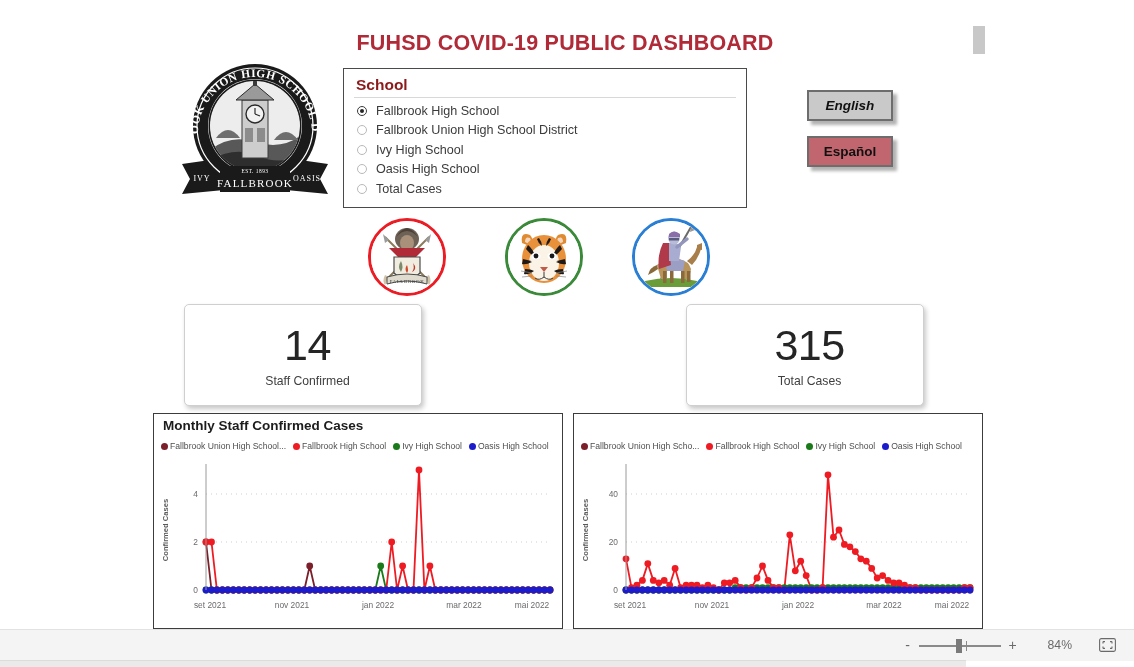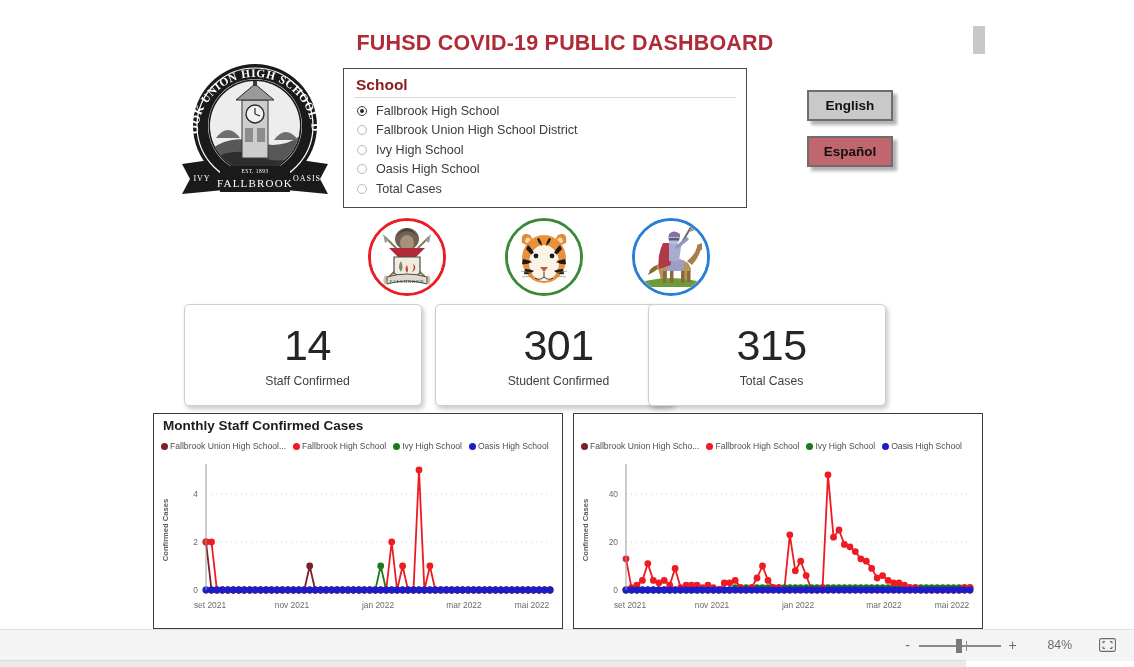--- a/index.html
+++ b/index.html
@@ -118,21 +118,21 @@
     box-sizing: border-box;
     display: flex;
     align-items: center;
     justify-content: center;
     font-size: 13.5px;
     font-weight: bold;
     color: #111111;
     box-shadow: 4px 4px 3px rgba(0,0,0,0.30);
     cursor: pointer;
   }
-  #btn-english { left: 807px; top: 66px; background: #c9c9c9; }
+  #btn-english { left: 807px; top: 66px; background: #c9c9c9; font-style: italic; }
   #btn-espanol { left: 807px; top: 112px; background: #c1666e; }
 
   
   .school-logo {
     position: absolute;
     width: 78px; height: 78px;
     border-radius: 50%;
     background: #ffffff;
     box-sizing: border-box;
     overflow: hidden;
@@ -152,21 +152,21 @@
     box-shadow: 2px 3px 5px rgba(0,0,0,0.22);
     box-sizing: border-box;
     display: flex;
     flex-direction: column;
     align-items: center;
     justify-content: center;
     padding-left: 9px;
   }
   #kpi-staff   { left: 184px; }
   #kpi-student { left: 435px; }
-  #kpi-total   { left: 648px; text-align: center; }
+  #kpi-total   { left: 686px; text-align: center; }
   .kpi-value {
     font-size: 43px;
     font-weight: 300;
     color: #252525;
     line-height: 46px;
     letter-spacing: -0.5px;
   }
   .kpi-label {
     font-size: 12.2px;
     color: #404040;
@@ -482,24 +482,20 @@
 
         <ellipse cx="39" cy="17" rx="6" ry="6.5" fill="#b8bcd8"></ellipse>
         <path d="M 34,13 Q 39,8 45,13 L 45,16 L 34,16 Z" fill="#8a6ea8"></path>
         <rect x="34" y="17" width="10" height="2.5" fill="#5a5a7a"></rect>
       </svg>
     </div>
 
     <div class="kpi-card" id="kpi-staff">
       <div class="kpi-value">14</div>
       <div class="kpi-label">Staff Confirmed</div>
-    </div>
-    <div class="kpi-card" id="kpi-student">
-      <div class="kpi-value">301</div>
-      <div class="kpi-label">Student Confirmed</div>
     </div>
     <div class="kpi-card" id="kpi-total">
       <div class="kpi-value">315</div>
       <div class="kpi-label">Total Cases</div>
     </div>
 
     <div class="chart-card" id="chart-staff">
       <div class="chart-title">Monthly Staff Confirmed Cases</div>
       <div class="chart-legend">
         <span class="legend-item">

